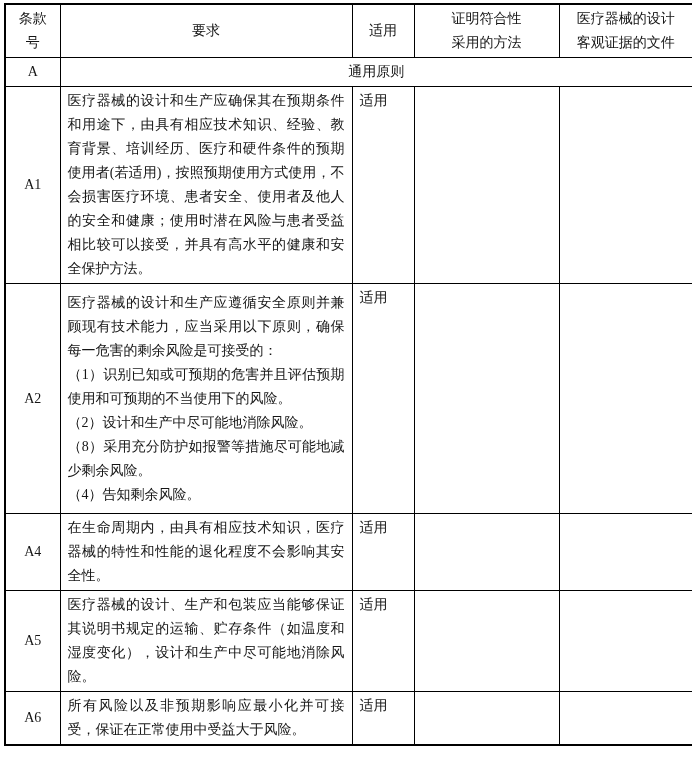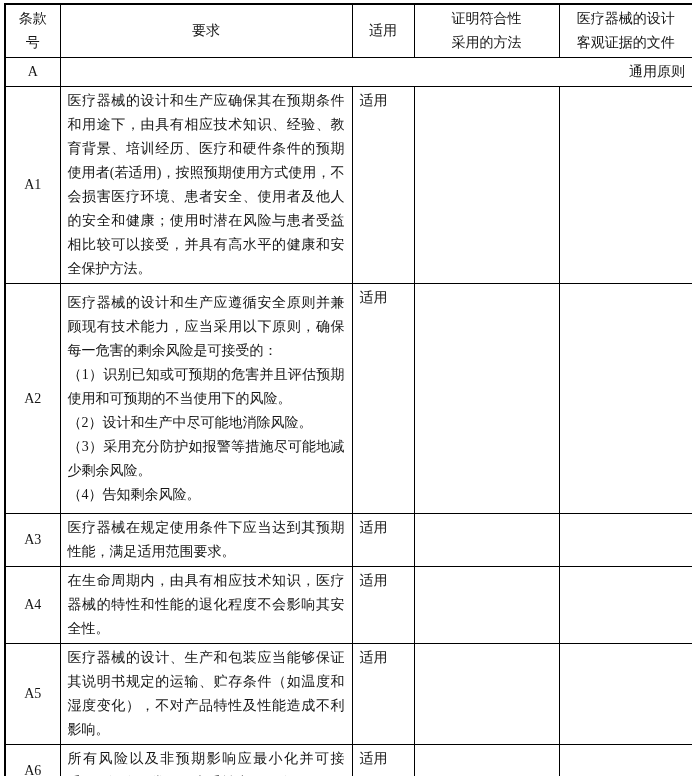--- a/index.html
+++ b/index.html
@@ -51,21 +51,21 @@
     vertical-align: middle;
   }
   td.req {
     text-align: justify;
     vertical-align: middle;
     white-space: pre-line;
     padding-left: 8px;
     padding-right: 6px;
   }
   td.req-span {
-    text-align: right;
+    text-align: center;
     vertical-align: middle;
     padding-left: 10px;
   }
   td.apply {
     text-align: left;
     vertical-align: top;
     padding-top: 3px;
     padding-left: 6px;
   }
   td.blank {
@@ -114,43 +114,36 @@
         <td class="req">医疗器械的设计和生产应确保其在预期条件和用途下，由具有相应技术知识、经验、教育背景、培训经历、医疗和硬件条件的预期使用者(若适用)，按照预期使用方式使用，不会损害医疗环境、患者安全、使用者及他人的安全和健康；使用时潜在风险与患者受益相比较可以接受，并具有高水平的健康和安全保护方法。</td>
         <td class="apply">适用</td>
         <td class="blank"></td>
         <td class="blank"></td>
       </tr>
       <tr class="r-a2">
         <td class="clause">A2</td>
         <td class="req">医疗器械的设计和生产应遵循安全原则并兼顾现有技术能力，应当采用以下原则，确保每一危害的剩余风险是可接受的：
 （1）识别已知或可预期的危害并且评估预期使用和可预期的不当使用下的风险。
 （2）设计和生产中尽可能地消除风险。
-（3）采用充分防护如报警等措施尽可能地减少剩余风险。
+（8）采用充分防护如报警等措施尽可能地减少剩余风险。
 （4）告知剩余风险。</td>
-        <td class="apply">适用</td>
-        <td class="blank"></td>
-        <td class="blank"></td>
-      </tr>
-      <tr class="r-a3">
-        <td class="clause">A3</td>
-        <td class="req">医疗器械在规定使用条件下应当达到其预期性能，满足适用范围要求。</td>
         <td class="apply">适用</td>
         <td class="blank"></td>
         <td class="blank"></td>
       </tr>
       <tr class="r-a4">
         <td class="clause">A4</td>
         <td class="req">在生命周期内，由具有相应技术知识，医疗器械的特性和性能的退化程度不会影响其安全性。</td>
         <td class="apply">适用</td>
         <td class="blank"></td>
         <td class="blank"></td>
       </tr>
       <tr class="r-a5">
         <td class="clause">A5</td>
-        <td class="req">医疗器械的设计、生产和包装应当能够保证其说明书规定的运输、贮存条件（如温度和湿度变化），不对产品特性及性能造成不利影响。</td>
+        <td class="req">医疗器械的设计、生产和包装应当能够保证其说明书规定的运输、贮存条件（如温度和湿度变化），设计和生产中尽可能地消除风险。</td>
         <td class="apply">适用</td>
         <td class="blank"></td>
         <td class="blank"></td>
       </tr>
       <tr class="r-a6">
         <td class="clause">A6</td>
         <td class="req">所有风险以及非预期影响应最小化并可接受，保证在正常使用中受益大于风险。</td>
         <td class="apply">适用</td>
         <td class="blank"></td>
         <td class="blank"></td>

